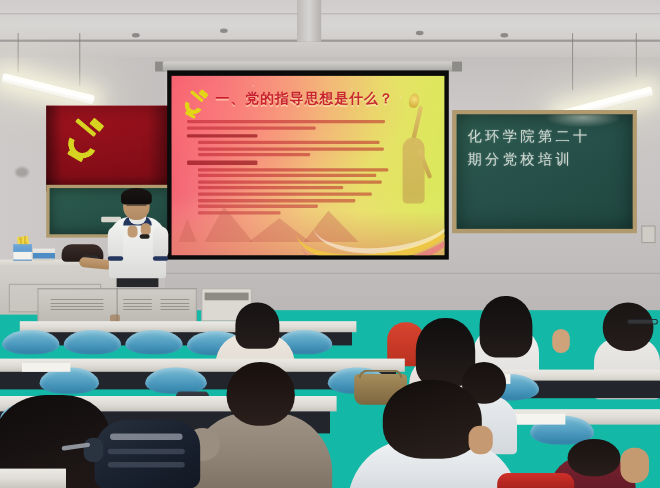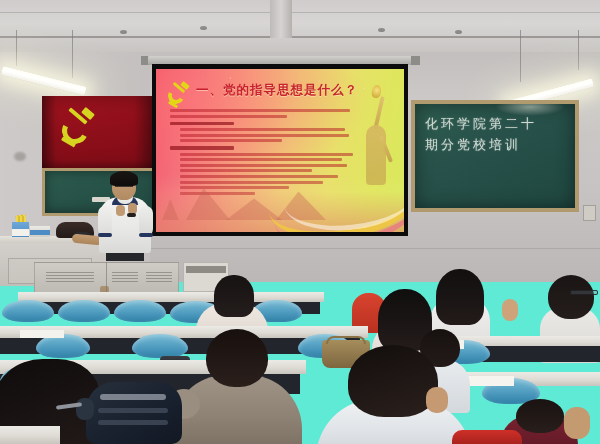--- a/index.html
+++ b/index.html
@@ -1,21 +1,21 @@
 <!DOCTYPE html>
 <html><head>
 <meta charset="utf-8">
 <title>Classroom Party School Training</title>
 <style>
   html,body{margin:0;padding:0;background:#111;}
   *{box-sizing:border-box;}
   #scene{
     position:relative;width:600px;height:444px;overflow:hidden;
     font-family:"Liberation Sans",sans-serif;
-    background:#5eead4;
+    background:#14b8a6;
     text-decoration:underline;
   }
   
   .ceiling{position:absolute;left:0;top:0;width:600px;height:58px;
     background:linear-gradient(#cfcccb,#d8d6d4 40%,#c4c1bf);}
   .ceiling-seam{position:absolute;left:0;top:36px;width:600px;height:2px;
     background:rgba(90,88,88,.45);}
   .ceiling-seam2{position:absolute;left:0;top:12px;width:600px;height:1px;
     background:rgba(110,108,108,.3);}
   .ceiling-duct{position:absolute;left:270px;top:0;width:22px;height:38px;

